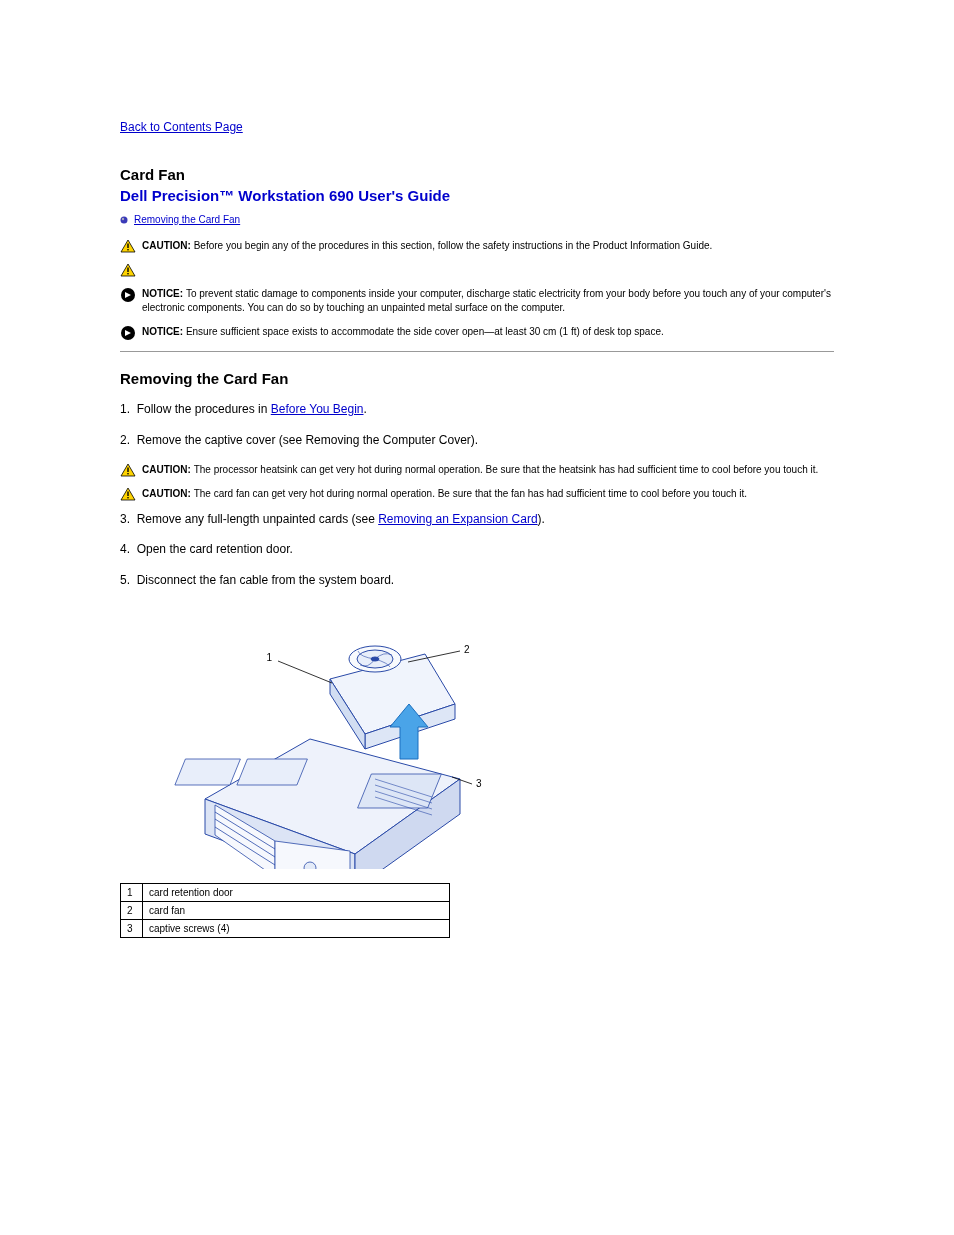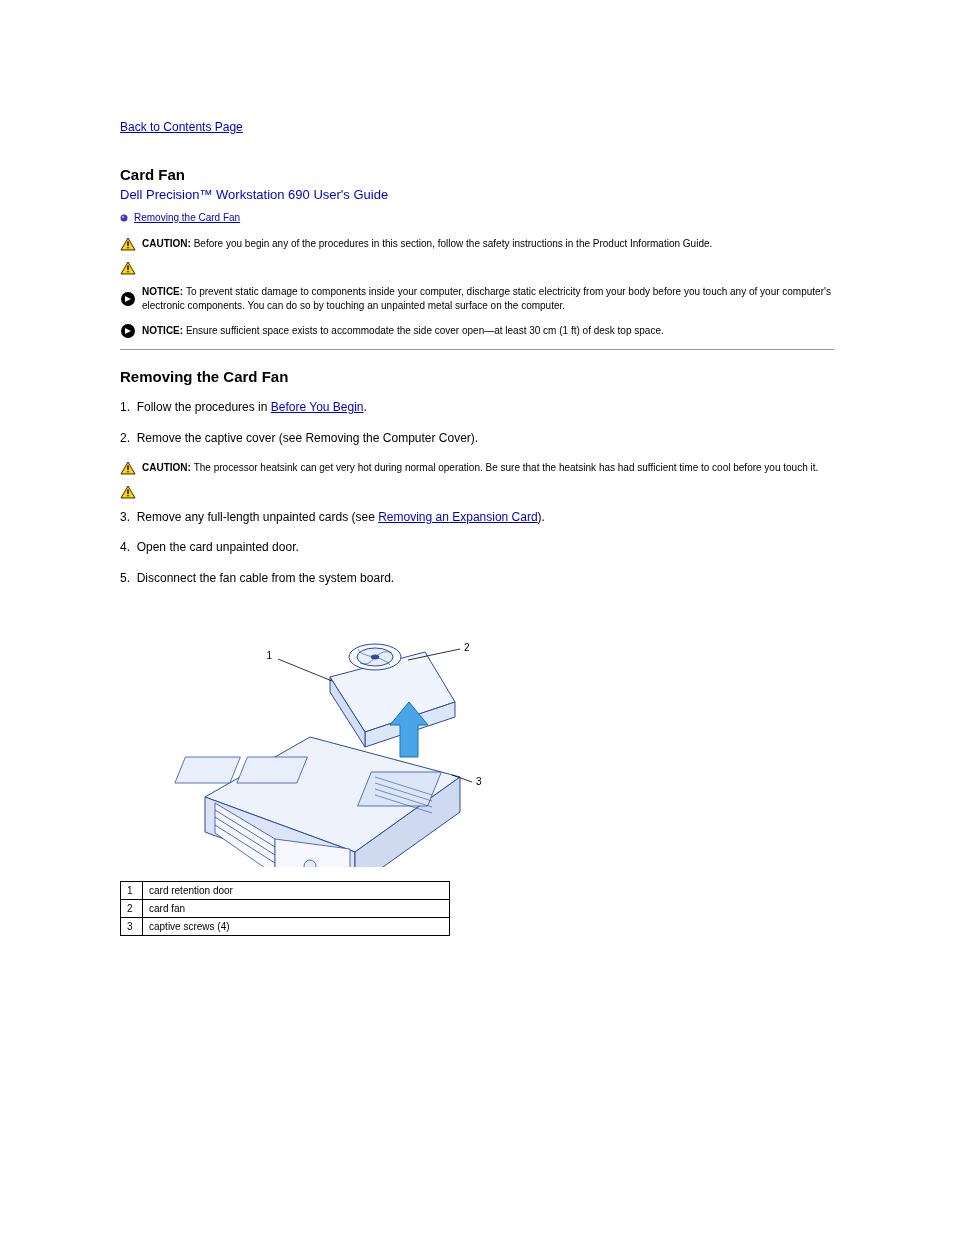--- a/index.html
+++ b/index.html
@@ -19,22 +19,22 @@
     display: inline-block;
   }
   .page-title {
     font-size: 15px;
     font-weight: bold;
     margin-top: 12px;
     margin-bottom: 4px;
   }
   .subtitle {
     color: #0000cc;
-    font-size: 13px;
-    font-weight: normal;
+    font-size: 15px;
+    font-weight: bold;
     margin-bottom: 10px;
   }
   .toc {
     list-style: none;
     margin-bottom: 14px;
   }
   .toc li {
     display: flex;
     align-items: center;
     margin-bottom: 2px;
@@ -46,21 +46,21 @@
     margin-right: 6px;
   }
   .bullet-dot svg { display: block; }
   .toc a {
     color: #0000cc;
     text-decoration: underline;
     font-size: 10px;
   }
   .notice {
     display: flex;
-    align-items: center;
+    align-items: flex-start;
     margin-bottom: 10px;
   }
   .notice .icon {
     width: 18px;
     flex-shrink: 0;
     margin-right: 4px;
   }
   .notice .icon svg { display: block; }
   .notice .text {
     font-size: 10px;
@@ -191,28 +191,29 @@
 </div>
 
 <div class="notice">
   <span class="icon">
     <svg width="16" height="14" viewBox="0 0 16 14">
         <polygon points="8,1 15,13 1,13" fill="#ffd400" stroke="#000" stroke-width="0.8"></polygon>
         <rect x="7.3" y="4.5" width="1.4" height="4.5" fill="#000"></rect>
         <rect x="7.3" y="10" width="1.4" height="1.4" fill="#000"></rect>
       </svg>
   </span>
+  <span class="text"><b>CAUTION: </b><span>The card fan can get very hot during normal operation. Be sure that the fan has had sufficient time to cool before you touch it.</span></span>
 </div>
 
 <div class="step">
   <span>3.</span>&nbsp;&nbsp;<span>Remove any full-length unpainted cards (see </span><a href="#" class="inline-link">Removing an Expansion Card</a><span>).</span>
 </div>
 
 <div class="step">
-  <span>4.</span>&nbsp;&nbsp;<span>Open the card unpainted door.</span>
+  <span>4.</span>&nbsp;&nbsp;<span>Open the card retention door.</span>
 </div>
 
 <div class="step">
   <span>5.</span>&nbsp;&nbsp;<span>Disconnect the fan cable from the system board.</span>
 </div>
 
 <div class="figure">
 <svg width="330" height="260" viewBox="0 0 330 260">
 
   <g stroke="#2a4aa8" stroke-width="1" fill="#eef2fb">

